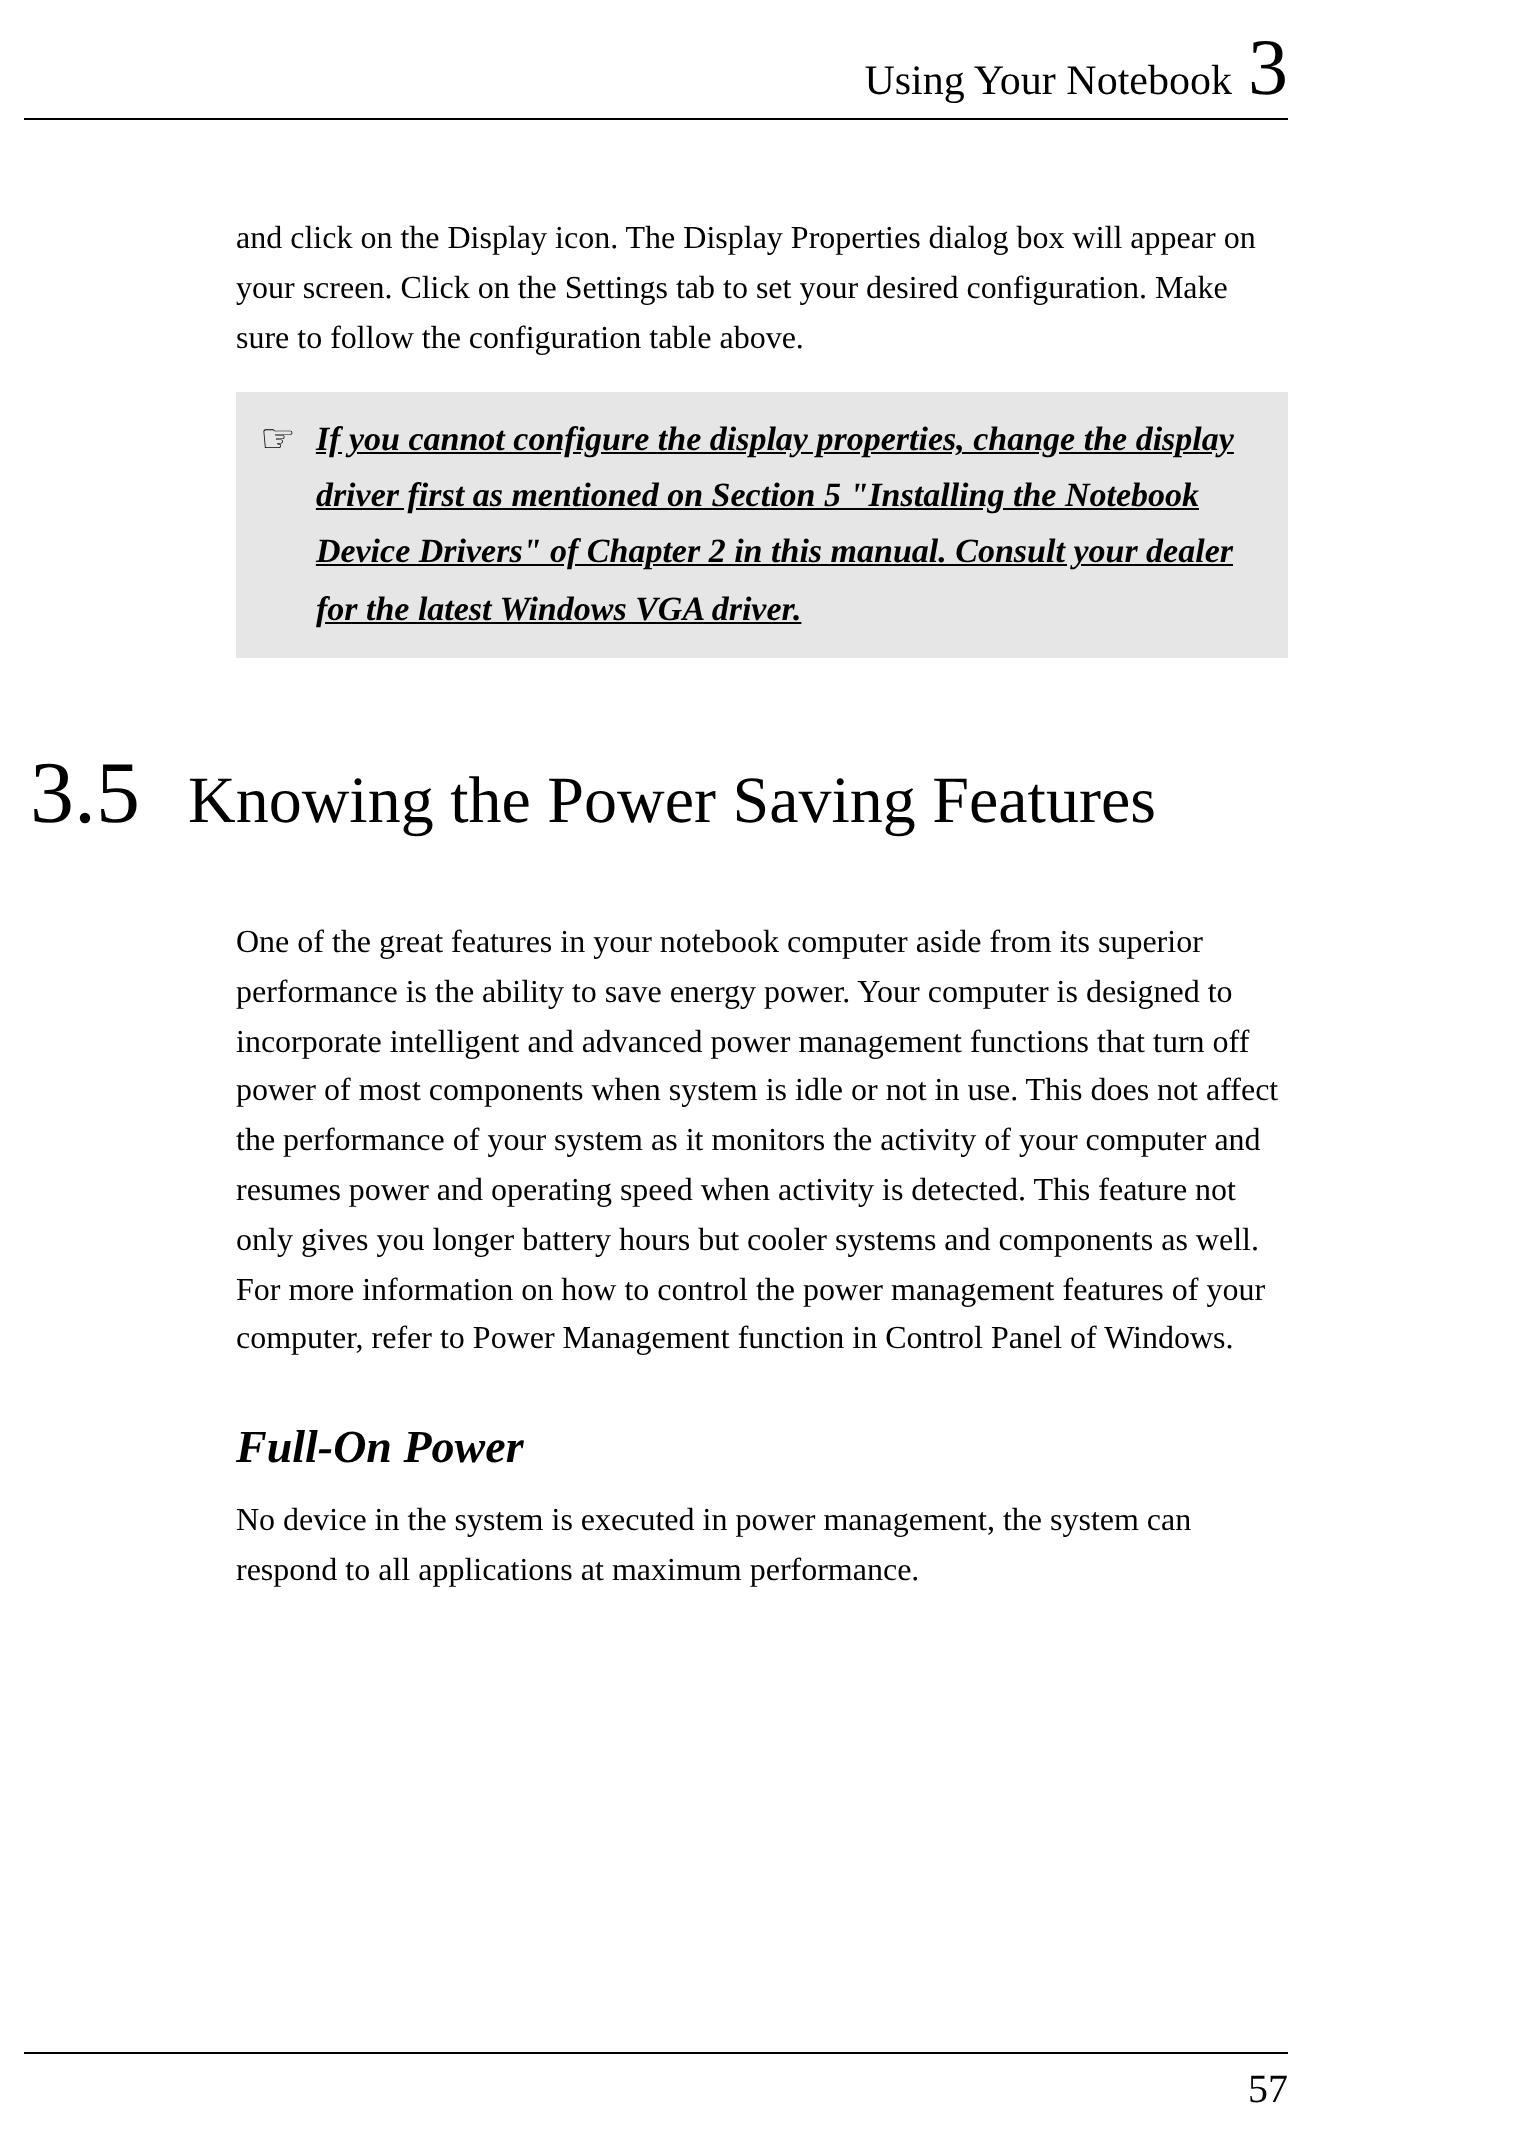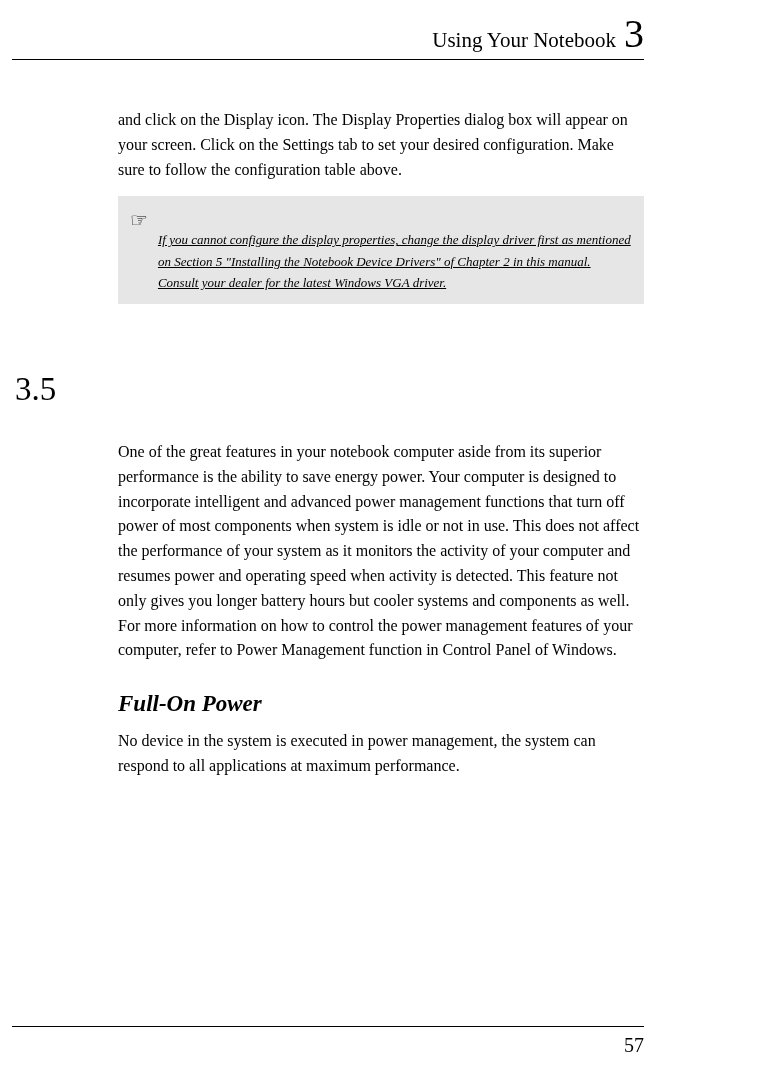--- a/index.html
+++ b/index.html
@@ -58,44 +58,43 @@
       align-items: flex-start;
     }
     .note-icon {
       font-size: 20px;
       margin-right: 10px;
       line-height: 1.4;
       flex-shrink: 0;
     }
     .note-text {
       font-style: italic;
-      font-weight: normal;
-      font-size: 13px;
+      font-weight: bold;
+      font-size: 17px;
       line-height: 1.65;
       text-decoration: underline;
-      margin-top: 23px;
     }
     .section-heading {
       position: absolute;
       left: 15px;
       top: 371px;
       right: 12px;
       display: flex;
       align-items: baseline;
     }
     .section-num {
-      font-size: 33px;
+      font-size: 44px;
       margin-right: 24px;
     }
     .section-title {
       font-size: 33px;
     }
     .content-after-heading {
       position: absolute;
-      top: 440px;
+      top: 460px;
       left: 118px;
       right: 12px;
     }
     .subheading {
       font-family: Garamond, "Times New Roman", Georgia, serif;
       font-style: italic;
       font-weight: bold;
       font-size: 23px;
       margin-top: 28px;
       margin-bottom: 12px;
@@ -128,20 +127,21 @@
     <p class="body-text">and click on the Display icon. The Display Properties dialog box will appear on your screen. Click on the Settings tab to set your desired configuration. Make sure to follow the configuration table above.</p>
 
     <div class="note-box">
       <span class="note-icon">☞</span>
       <span class="note-text">If you cannot configure the display properties, change the display driver first as mentioned on Section 5 "Installing the Notebook Device Drivers" of Chapter 2 in this manual. Consult your dealer for the latest Windows VGA driver.</span>
     </div>
   </div>
 
   <div class="section-heading">
     <span class="section-num">3.5</span>
+    <span class="section-title">Knowing the Power Saving Features</span>
   </div>
 
   <div class="content-after-heading">
     <p class="body-text">One of the great features in your notebook computer aside from its superior performance is the ability to save energy power. Your computer is designed to incorporate intelligent and advanced power management functions that turn off power of most components when system is idle or not in use. This does not affect the performance of your system as it monitors the activity of your computer and resumes power and operating speed when activity is detected. This feature not only gives you longer battery hours but cooler systems and components as well. For more information on how to control the power management features of your computer, refer to Power Management function in Control Panel of Windows.</p>
 
     <h3 class="subheading">Full-On Power</h3>
     <p class="body-text">No device in the system is executed in power management, the system can respond to all applications at maximum performance.</p>
   </div>
 
   <div class="footer-rule"></div>

